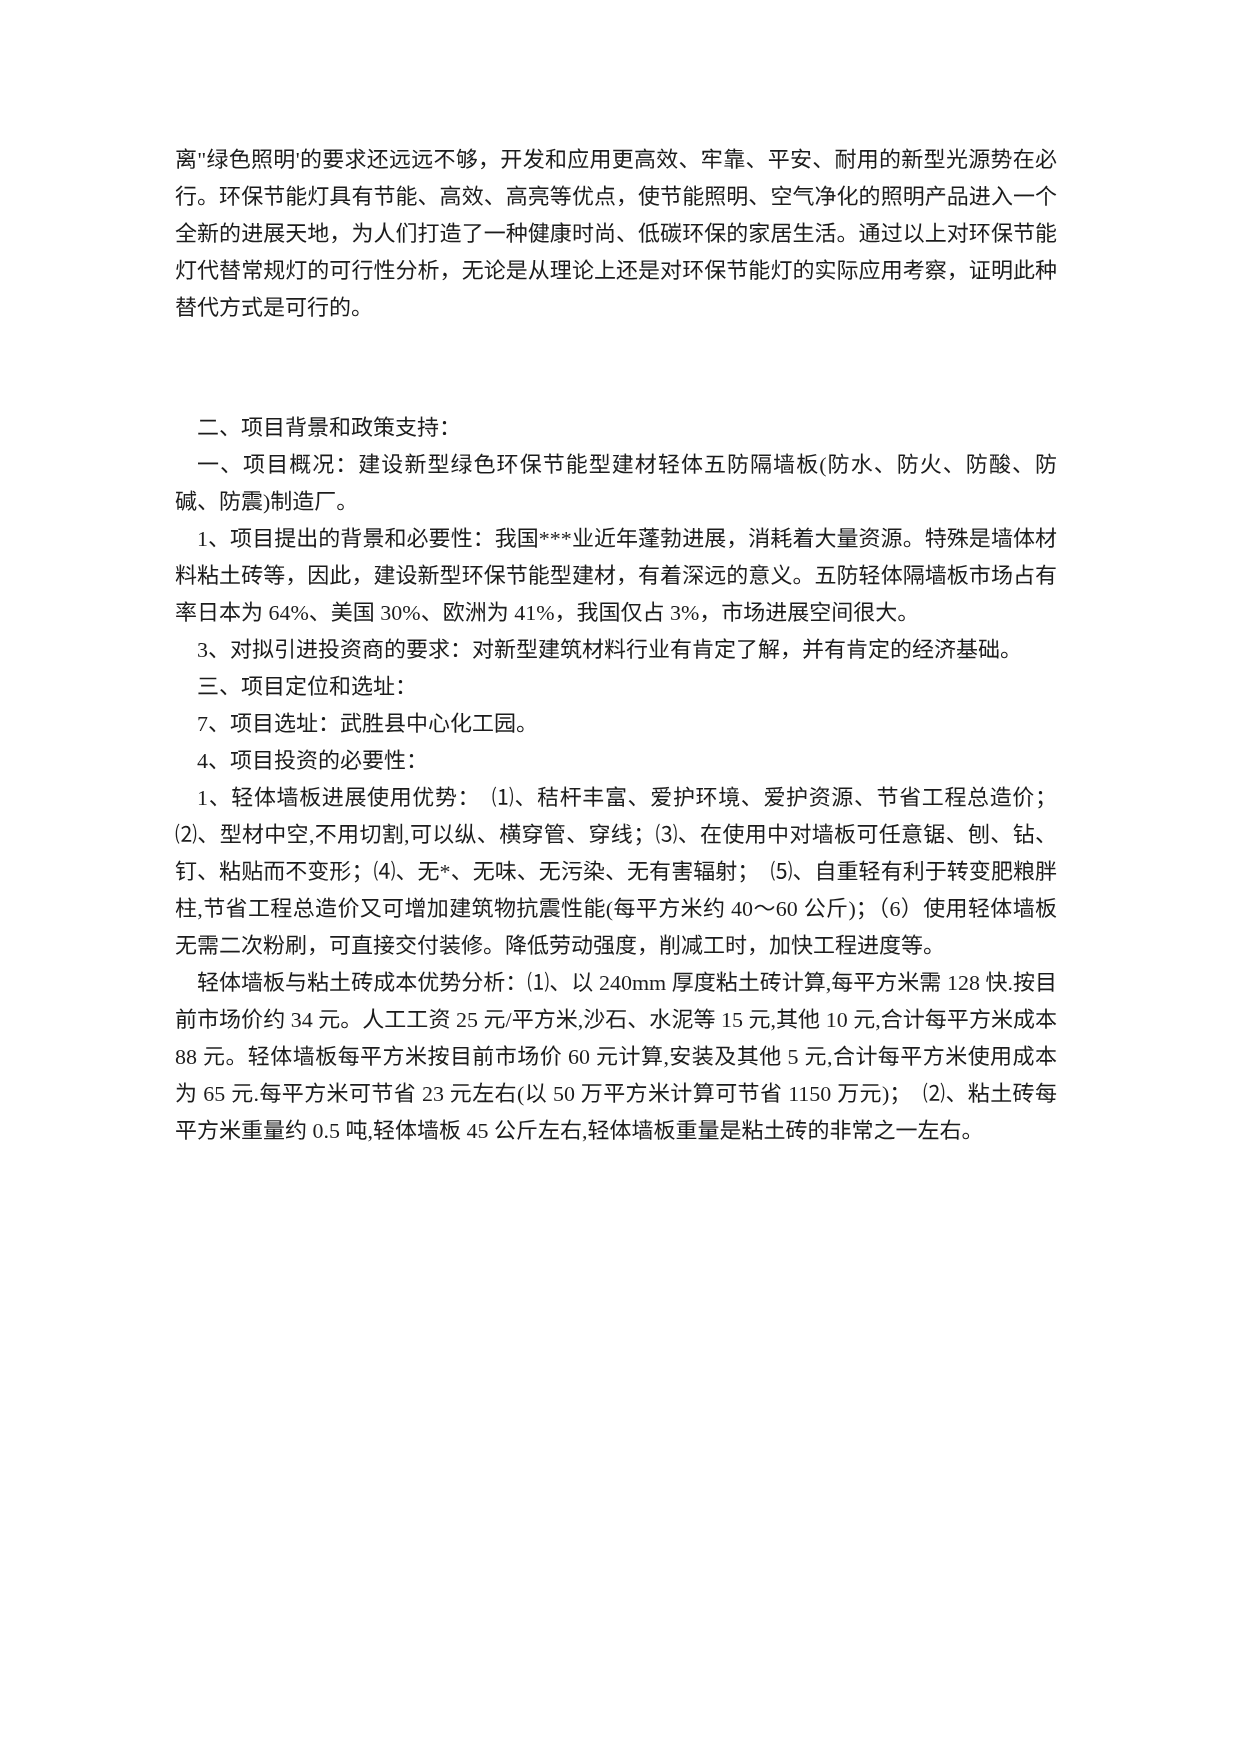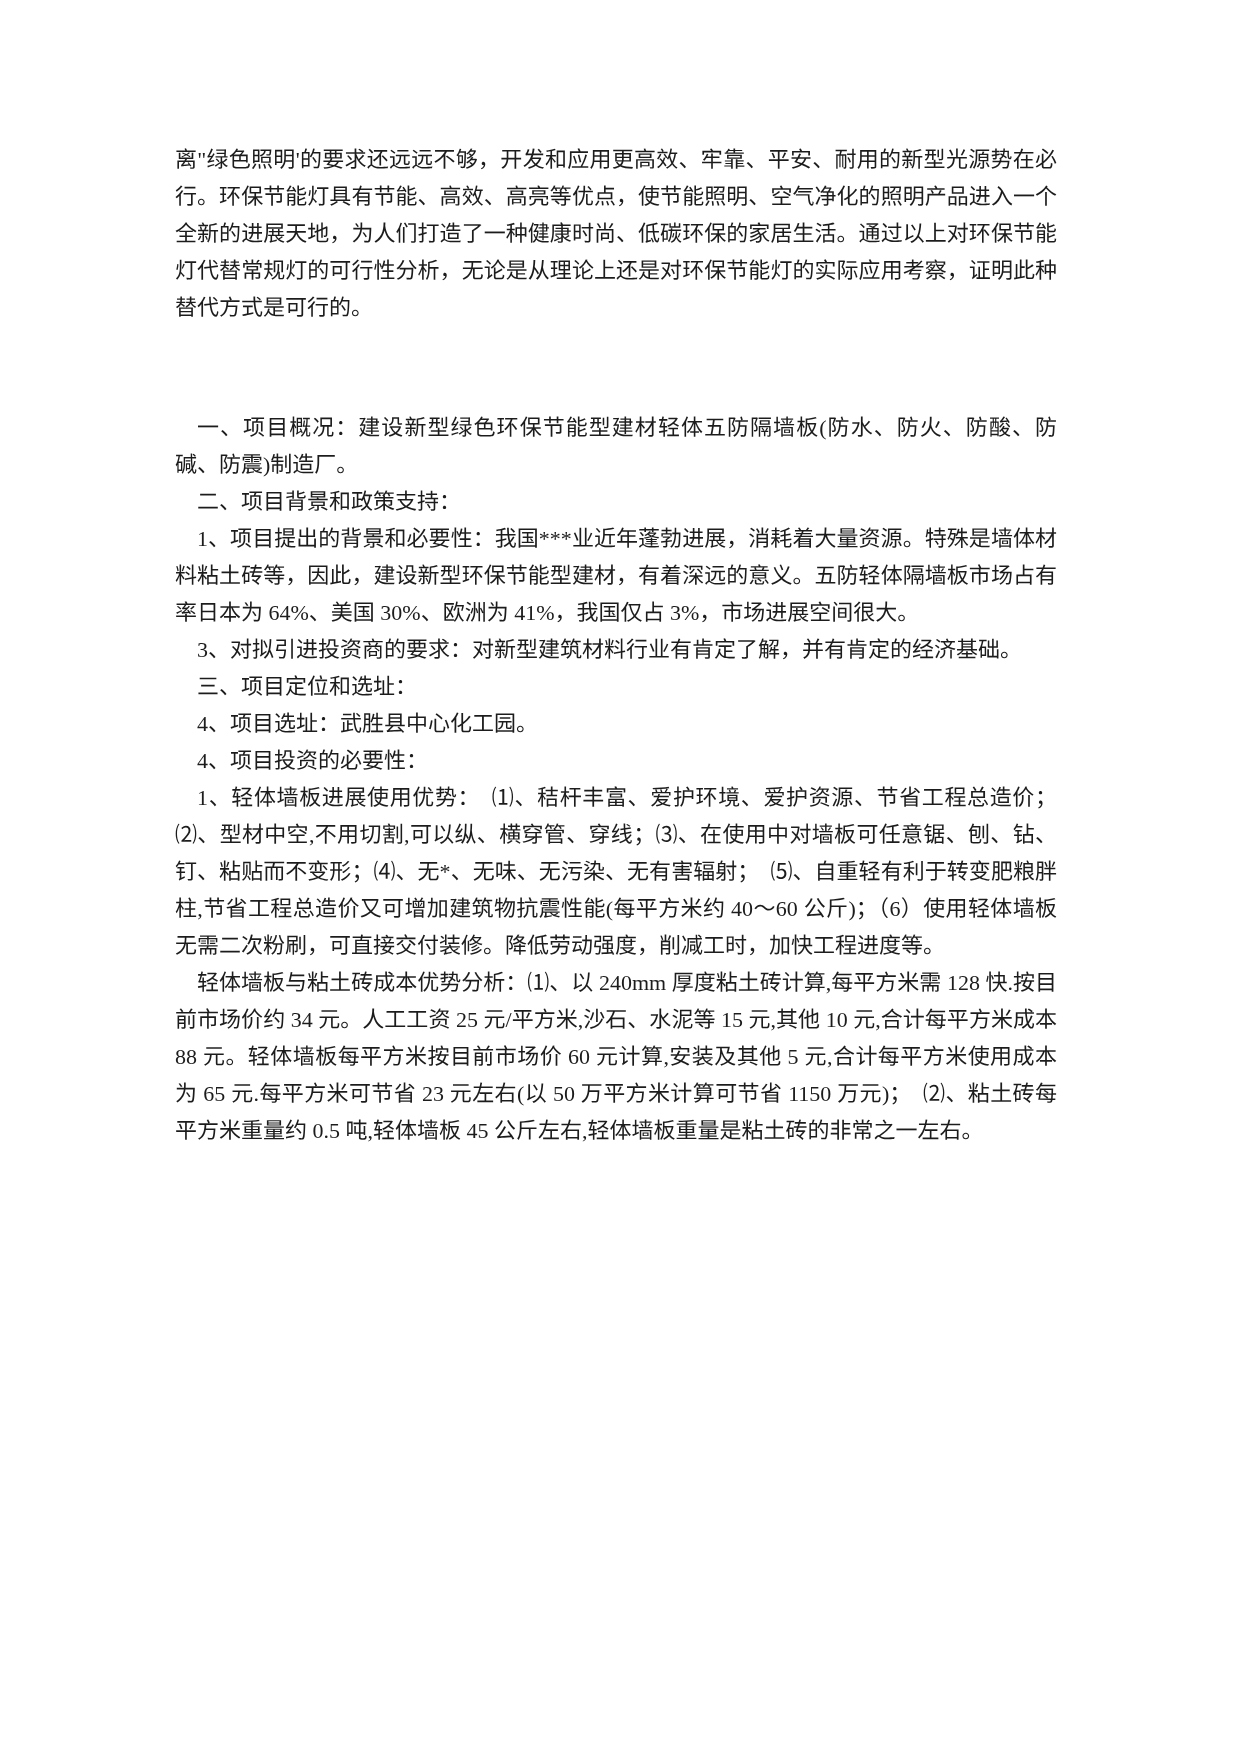--- a/index.html
+++ b/index.html
@@ -37,23 +37,23 @@
     height: 83px;
   }
 </style>
 </head>
 <body>
 
 <div class="page">
   <div class="text-block">
     <p>离"绿色照明'的要求还远远不够，开发和应用更高效、牢靠、平安、耐用的新型光源势在必行。环保节能灯具有节能、高效、高亮等优点，使节能照明、空气净化的照明产品进入一个全新的进展天地，为人们打造了一种健康时尚、低碳环保的家居生活。通过以上对环保节能灯代替常规灯的可行性分析，无论是从理论上还是对环保节能灯的实际应用考察，证明此种替代方式是可行的。</p>
     <div class="para-gap"></div>
+    <p class="indent">二、项目背景和政策支持：</p>
     <p class="indent">一、项目概况：建设新型绿色环保节能型建材轻体五防隔墙板(防水、防火、防酸、防碱、防震)制造厂。</p>
-    <p class="indent">二、项目背景和政策支持：</p>
     <p class="indent">1、项目提出的背景和必要性：我国***业近年蓬勃进展，消耗着大量资源。特殊是墙体材料粘土砖等，因此，建设新型环保节能型建材，有着深远的意义。五防轻体隔墙板市场占有率日本为 64%、美国 30%、欧洲为 41%，我国仅占 3%，市场进展空间很大。</p>
     <p class="indent">3、对拟引进投资商的要求：对新型建筑材料行业有肯定了解，并有肯定的经济基础。</p>
     <p class="indent">三、项目定位和选址：</p>
-    <p class="indent">4、项目选址：武胜县中心化工园。</p>
+    <p class="indent">7、项目选址：武胜县中心化工园。</p>
     <p class="indent">4、项目投资的必要性：</p>
     <p class="indent">1、轻体墙板进展使用优势：　⑴、秸杆丰富、爱护环境、爱护资源、节省工程总造价；⑵、型材中空,不用切割,可以纵、横穿管、穿线；⑶、在使用中对墙板可任意锯、刨、钻、钉、粘贴而不变形；⑷、无*、无味、无污染、无有害辐射；　⑸、自重轻有利于转变肥粮胖柱,节省工程总造价又可增加建筑物抗震性能(每平方米约 40～60 公斤)；（6）使用轻体墙板无需二次粉刷，可直接交付装修。降低劳动强度，削减工时，加快工程进度等。</p>
     <p class="indent">轻体墙板与粘土砖成本优势分析：⑴、以 240mm 厚度粘土砖计算,每平方米需 128 快.按目前市场价约 34 元。人工工资 25 元/平方米,沙石、水泥等 15 元,其他 10 元,合计每平方米成本 88 元。轻体墙板每平方米按目前市场价 60 元计算,安装及其他 5 元,合计每平方米使用成本为 65 元.每平方米可节省 23 元左右(以 50 万平方米计算可节省 1150 万元)；　⑵、粘土砖每平方米重量约 0.5 吨,轻体墙板 45 公斤左右,轻体墙板重量是粘土砖的非常之一左右。</p>
   </div>
 </div>
 
 </body></html>

